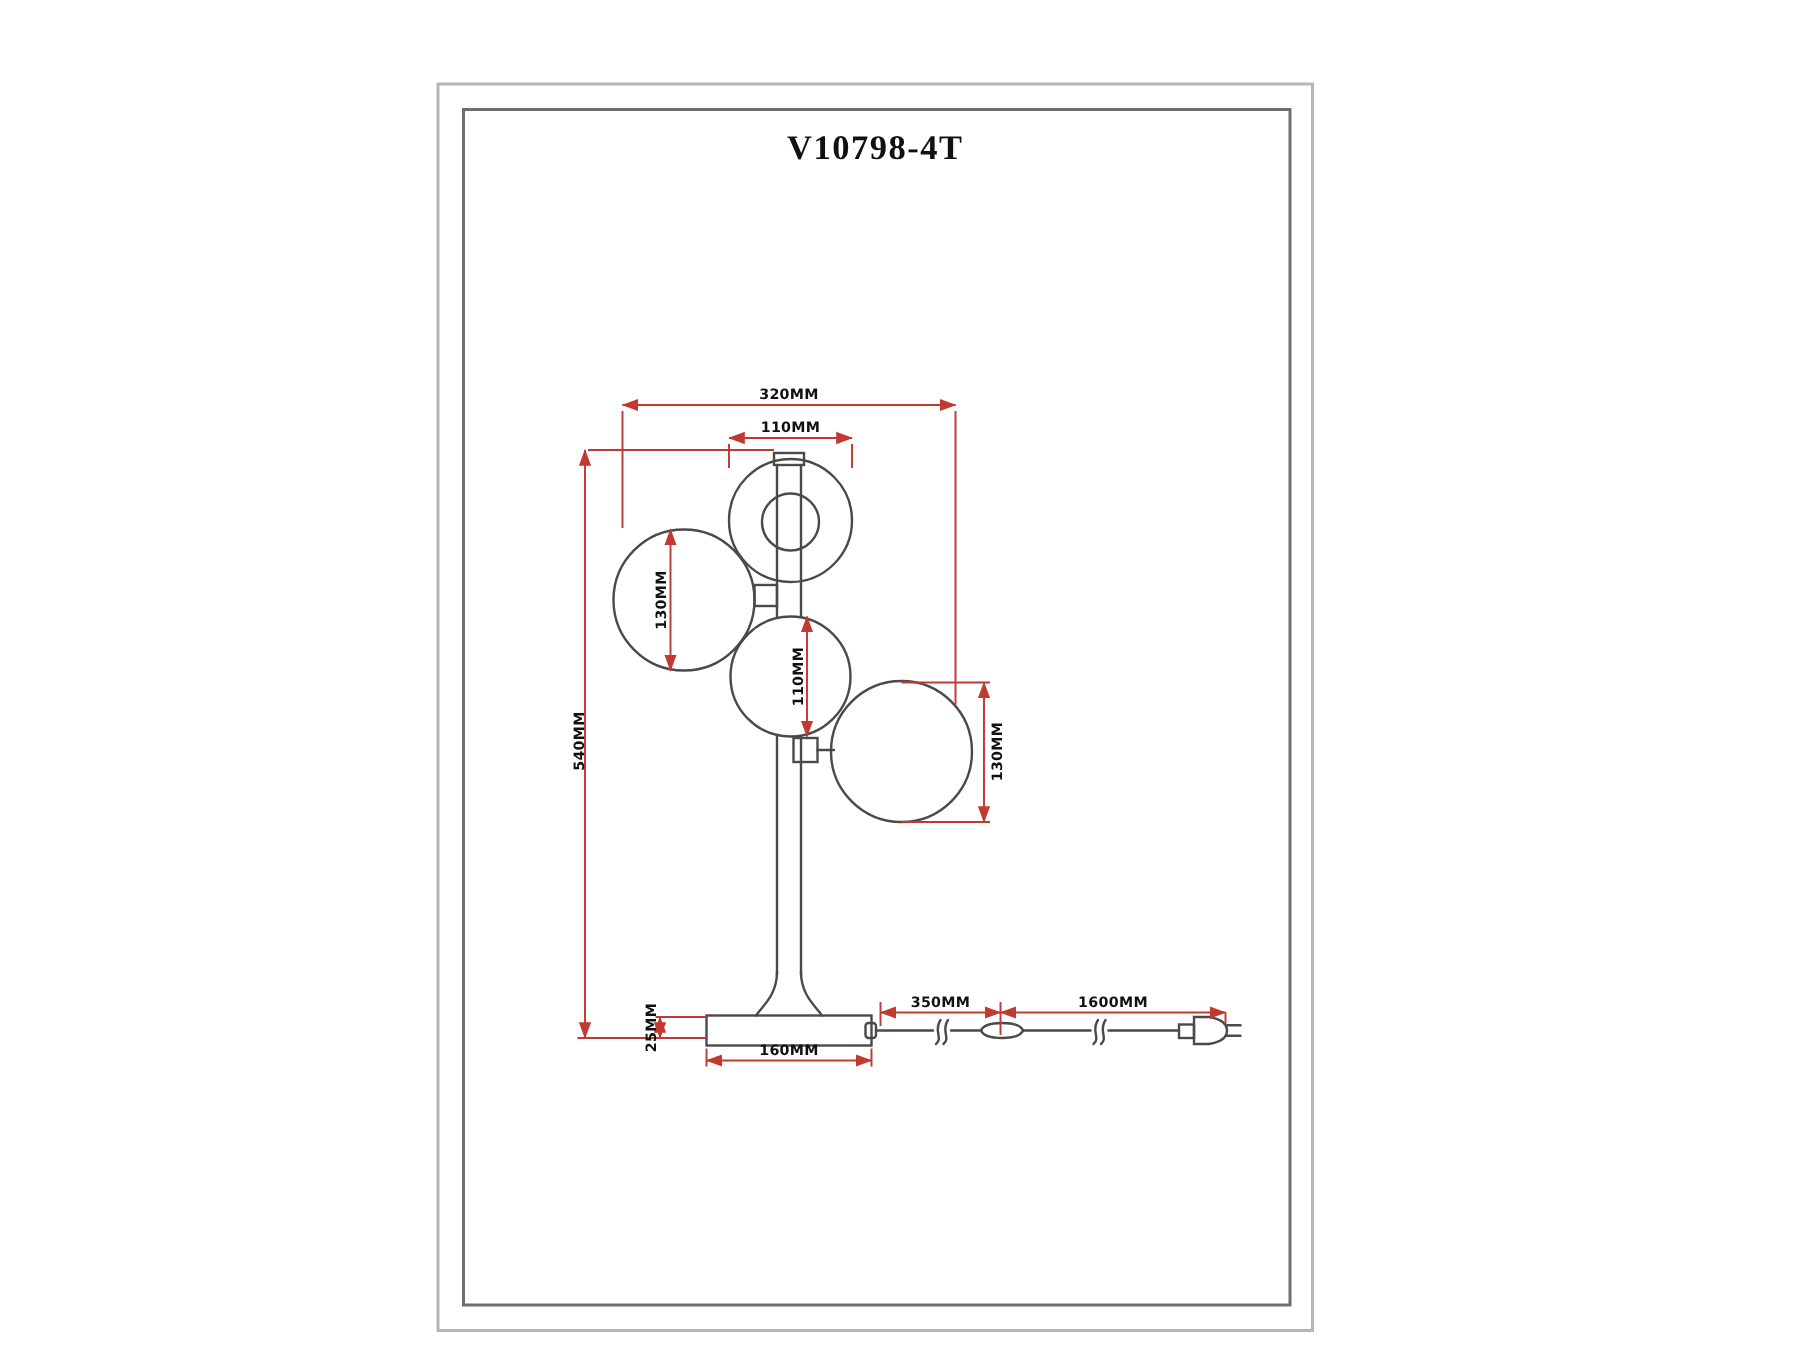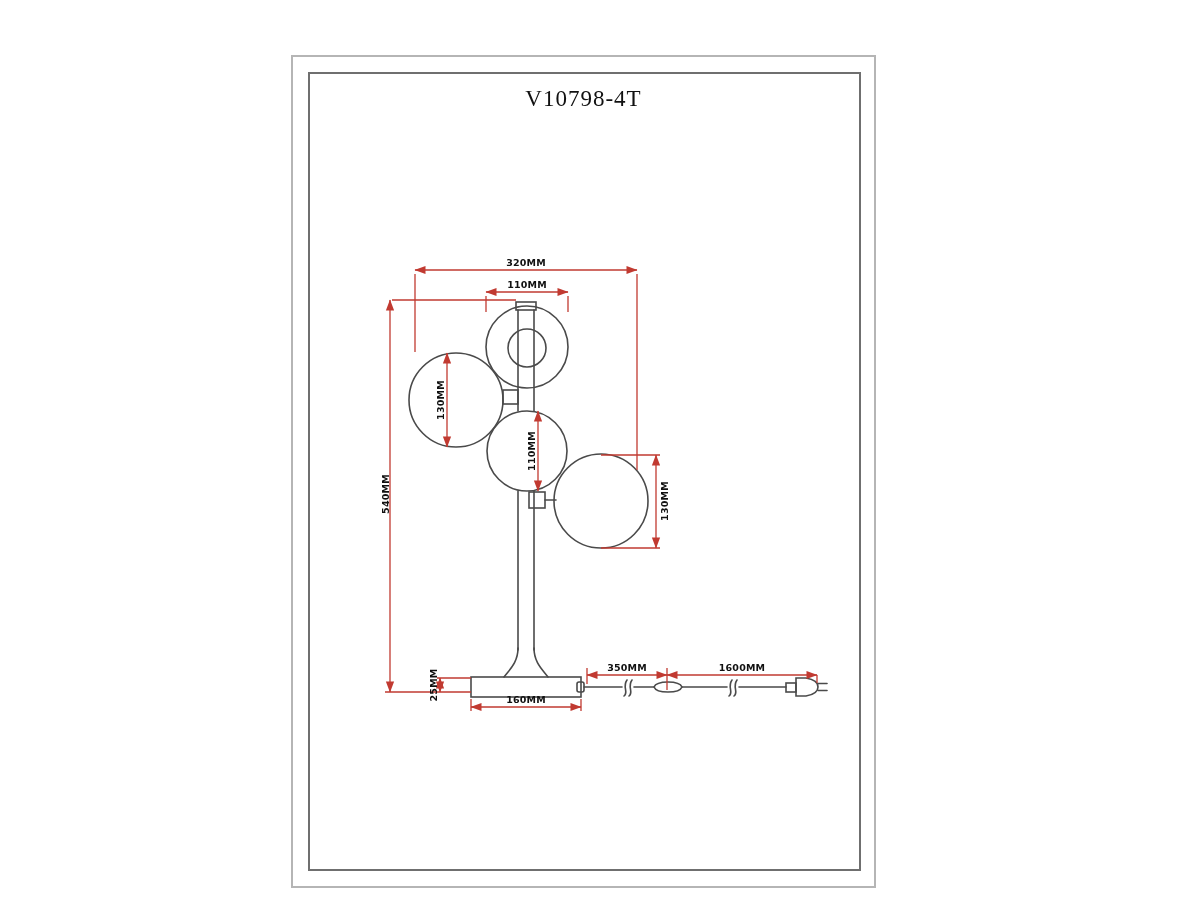--- a/index.html
+++ b/index.html
@@ -28,21 +28,21 @@
     width: 553px; height: 799px;
     border: 2px solid #6f6f6f;
     box-sizing: border-box;
   }
   .drawing-title {
     position: absolute;
     left: 291px; top: 86px;
     width: 585px;
     text-align: center;
     font-family: "Liberation Serif", "DejaVu Serif", serif;
-    font-weight: 400;
+    font-weight: 700;
     font-size: 23px;
     letter-spacing: 1px;
     color: #111111;
   }
   svg.drawing {
     position: absolute;
     left: 0; top: 0;
   }
   .dim-label {
     font-family: "DejaVu Sans", sans-serif;

